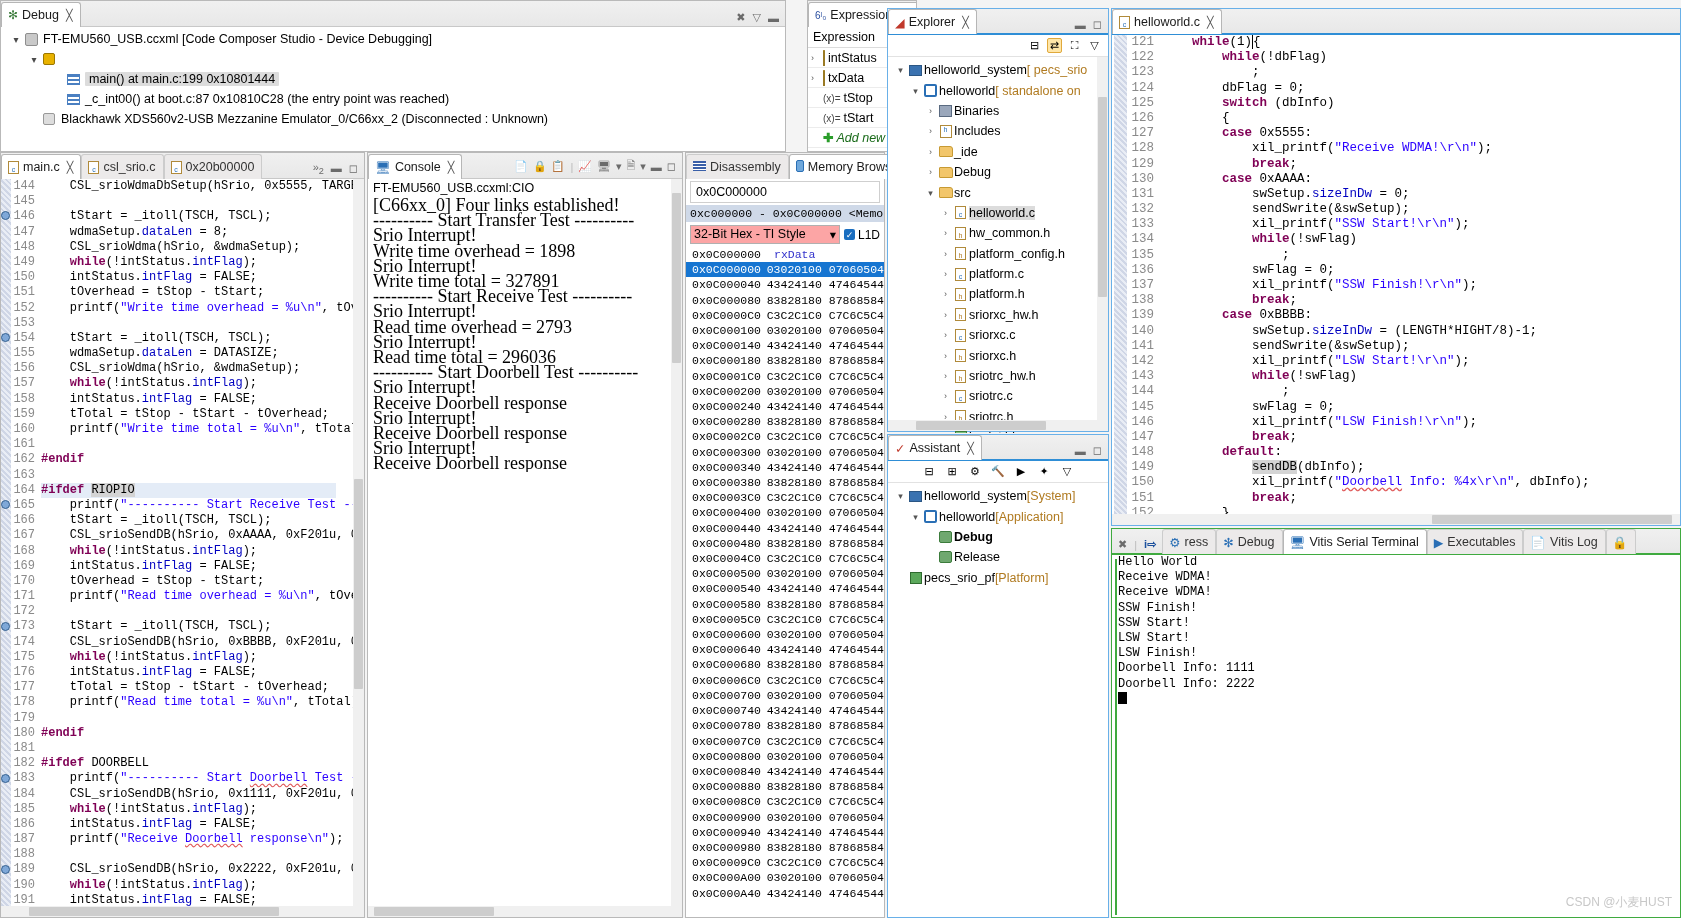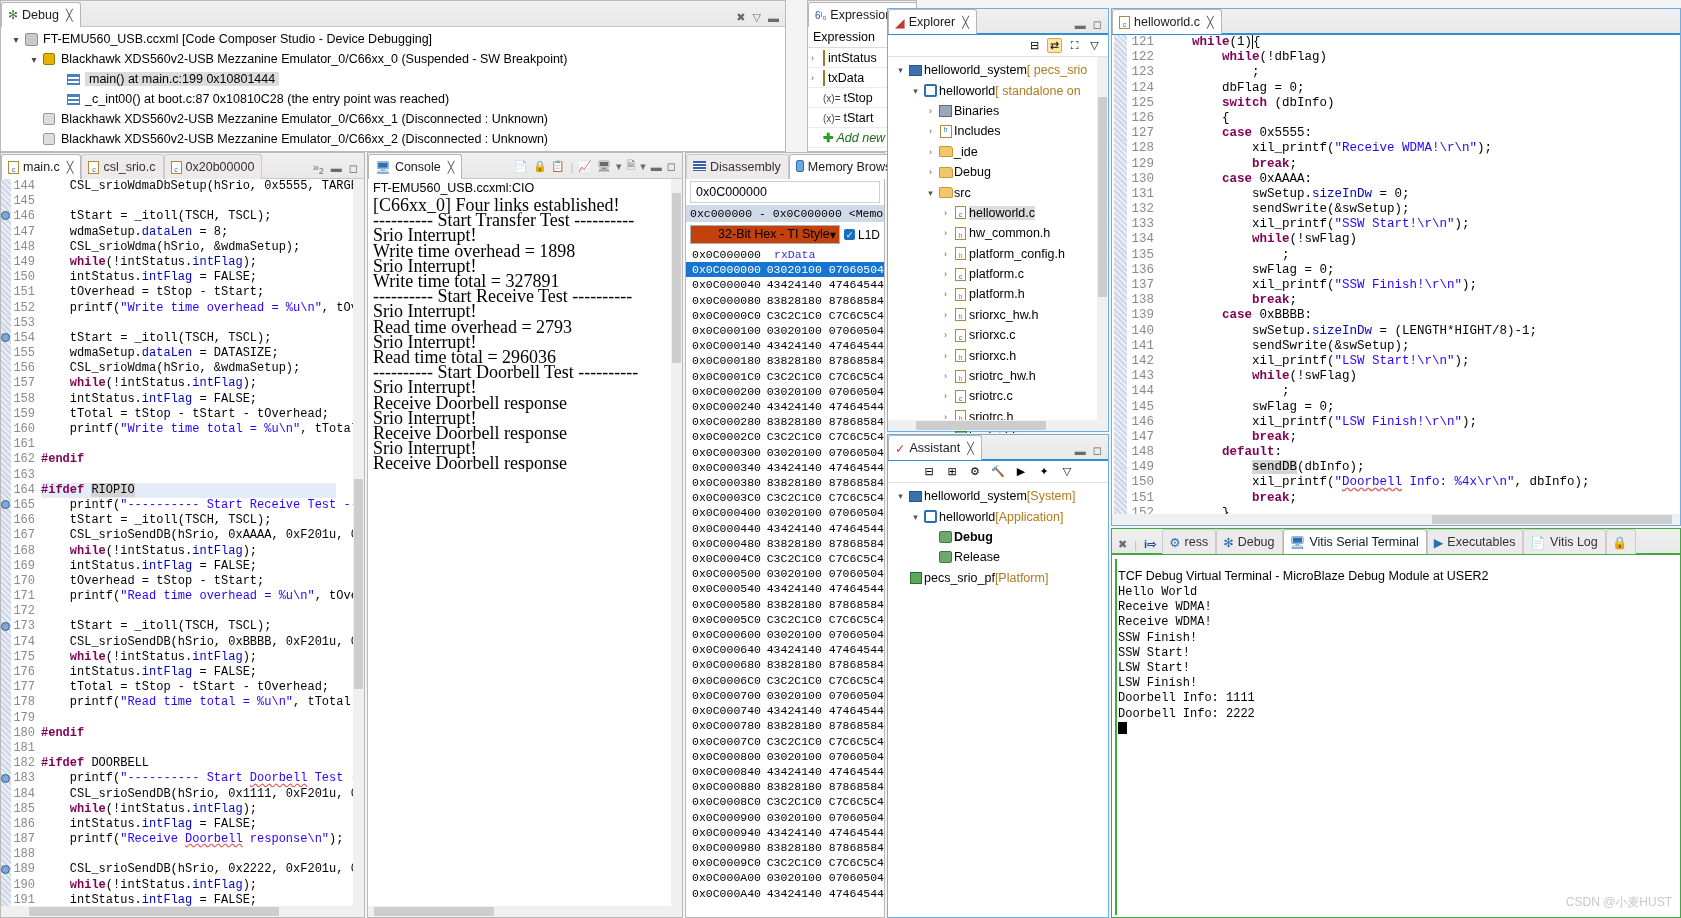--- a/index.html
+++ b/index.html
@@ -92,21 +92,21 @@
   
   #console-panel { left:367px; top:152px; width:316px; height:766px; border:1px solid #b9b9b9; background:#fff;}
   .console-sub { font-size:12.5px; padding:2px 4px 3px 5px; }
   .console-body { font-family:Liberation Serif, serif; font-size:18px; line-height:15.2px; padding:0 0 0 5px; white-space:pre; overflow:hidden;}
 
   
   #mem-panel { left:685px; top:152px; width:200px; height:766px; border:1px solid #b9b9b9; background:#fff;}
   .mem-addrbar { font-size:12.5px; padding:3px 5px; border:1px solid #cfcfcf; margin:2px 4px; background:#fff;}
   .mem-range { background:#cfd9e8; font-family:"Liberation Mono", monospace; font-size:11.5px; padding:2px 4px; white-space:nowrap; overflow:hidden;}
   .mem-fmt { display:flex; align-items:center; gap:4px; padding:3px 4px; }
-  .mem-select { flex:1; border:1px solid #b0b0b0; background:#c2410c; font-size:12.5px; padding:1px 3px; display:flex; justify-content:flex-end;}
+  .mem-select { flex:1; border:1px solid #b0b0b0; background:#fca5a5; font-size:12.5px; padding:1px 3px; display:flex; justify-content:space-between;}
   .l1d { display:flex; align-items:center; gap:3px; font-size:12px;}
   .cbx { width:11px; height:11px; background:#1a6ec0; color:#fff; font-size:9px; display:flex; align-items:center; justify-content:center; border-radius:2px;}
   .mem-rows { font-family:"Liberation Mono", monospace; font-size:11.5px; line-height:15.2px; white-space:pre; overflow:hidden;}
   .mem-rows .r { display:flex; }
   .mem-rows .a { width:88px; padding-left:6px; }
   .mem-rows .v { }
   .mem-sel { background:#1675d1; color:#fff; }
   .symrow .v { color:#3333cc; }
 
   
@@ -164,42 +164,34 @@
           <span class="ic">
             <span class="ic-cube"></span>
           </span>
           <span class="">FT-EMU560_USB.ccxml [Code Composer Studio - Device Debugging]</span>
         </div>
         <div class="trow ind2">
           <span class="arrow">▾</span>
           <span class="ic">
             <span class="ic-proc"></span>
           </span>
-          <span class="">Blackhawk XDS560v2-USB Mezzanine Emulator_0/C66xx_0 (Suspended - SW Breakpoint)</span>
         </div>
         <div class="trow ind3">
           <span class="arrow"></span>
           <span class="ic">
             <span class="ic-stack"></span>
           </span>
           <span class="selrow">main() at main.c:199 0x10801444</span>
         </div>
         <div class="trow ind3">
           <span class="arrow"></span>
           <span class="ic">
             <span class="ic-stack"></span>
           </span>
           <span class="">_c_int00() at boot.c:87 0x10810C28  (the entry point was reached)</span>
-        </div>
-        <div class="trow ind2">
-          <span class="arrow"></span>
-          <span class="ic">
-            <span class="ic-proc-d"></span>
-          </span>
-          <span class="">Blackhawk XDS560v2-USB Mezzanine Emulator_0/C66xx_1 (Disconnected : Unknown)</span>
         </div>
         <div class="trow ind2">
           <span class="arrow"></span>
           <span class="ic">
             <span class="ic-proc-d"></span>
           </span>
           <span class="">Blackhawk XDS560v2-USB Mezzanine Emulator_0/C66xx_2 (Disconnected : Unknown)</span>
         </div>
       </div>
   </div>
@@ -709,18 +701,17 @@
         </div>
         <div class="tab inactive">
           <span style="color:#2a6fb5;">📄</span>
           <span>Vitis Log</span>
         </div>
         <div class="tab inactive">
           <span style="color:#c0392b;">🔒</span>
         </div>
       </div>
     <div class="term-leftbar"></div>
-    <div class="term-title">TCF Debug Virtual Terminal - MicroBlaze Debug Module at USER2</div>
     <div class="term-body" id="term-body"><div>Hello World</div><div>Receive WDMA!</div><div>Receive WDMA!</div><div>SSW Finish!</div><div>SSW Start!</div><div>LSW Start!</div><div>LSW Finish!</div><div>Doorbell Info: 1111</div><div>Doorbell Info: 2222</div><div><span class="cursorblk"></span></div></div>
     <div class="watermark">CSDN @小麦HUST</div>
   </div>
 
 </div>
 
 </body></html>

